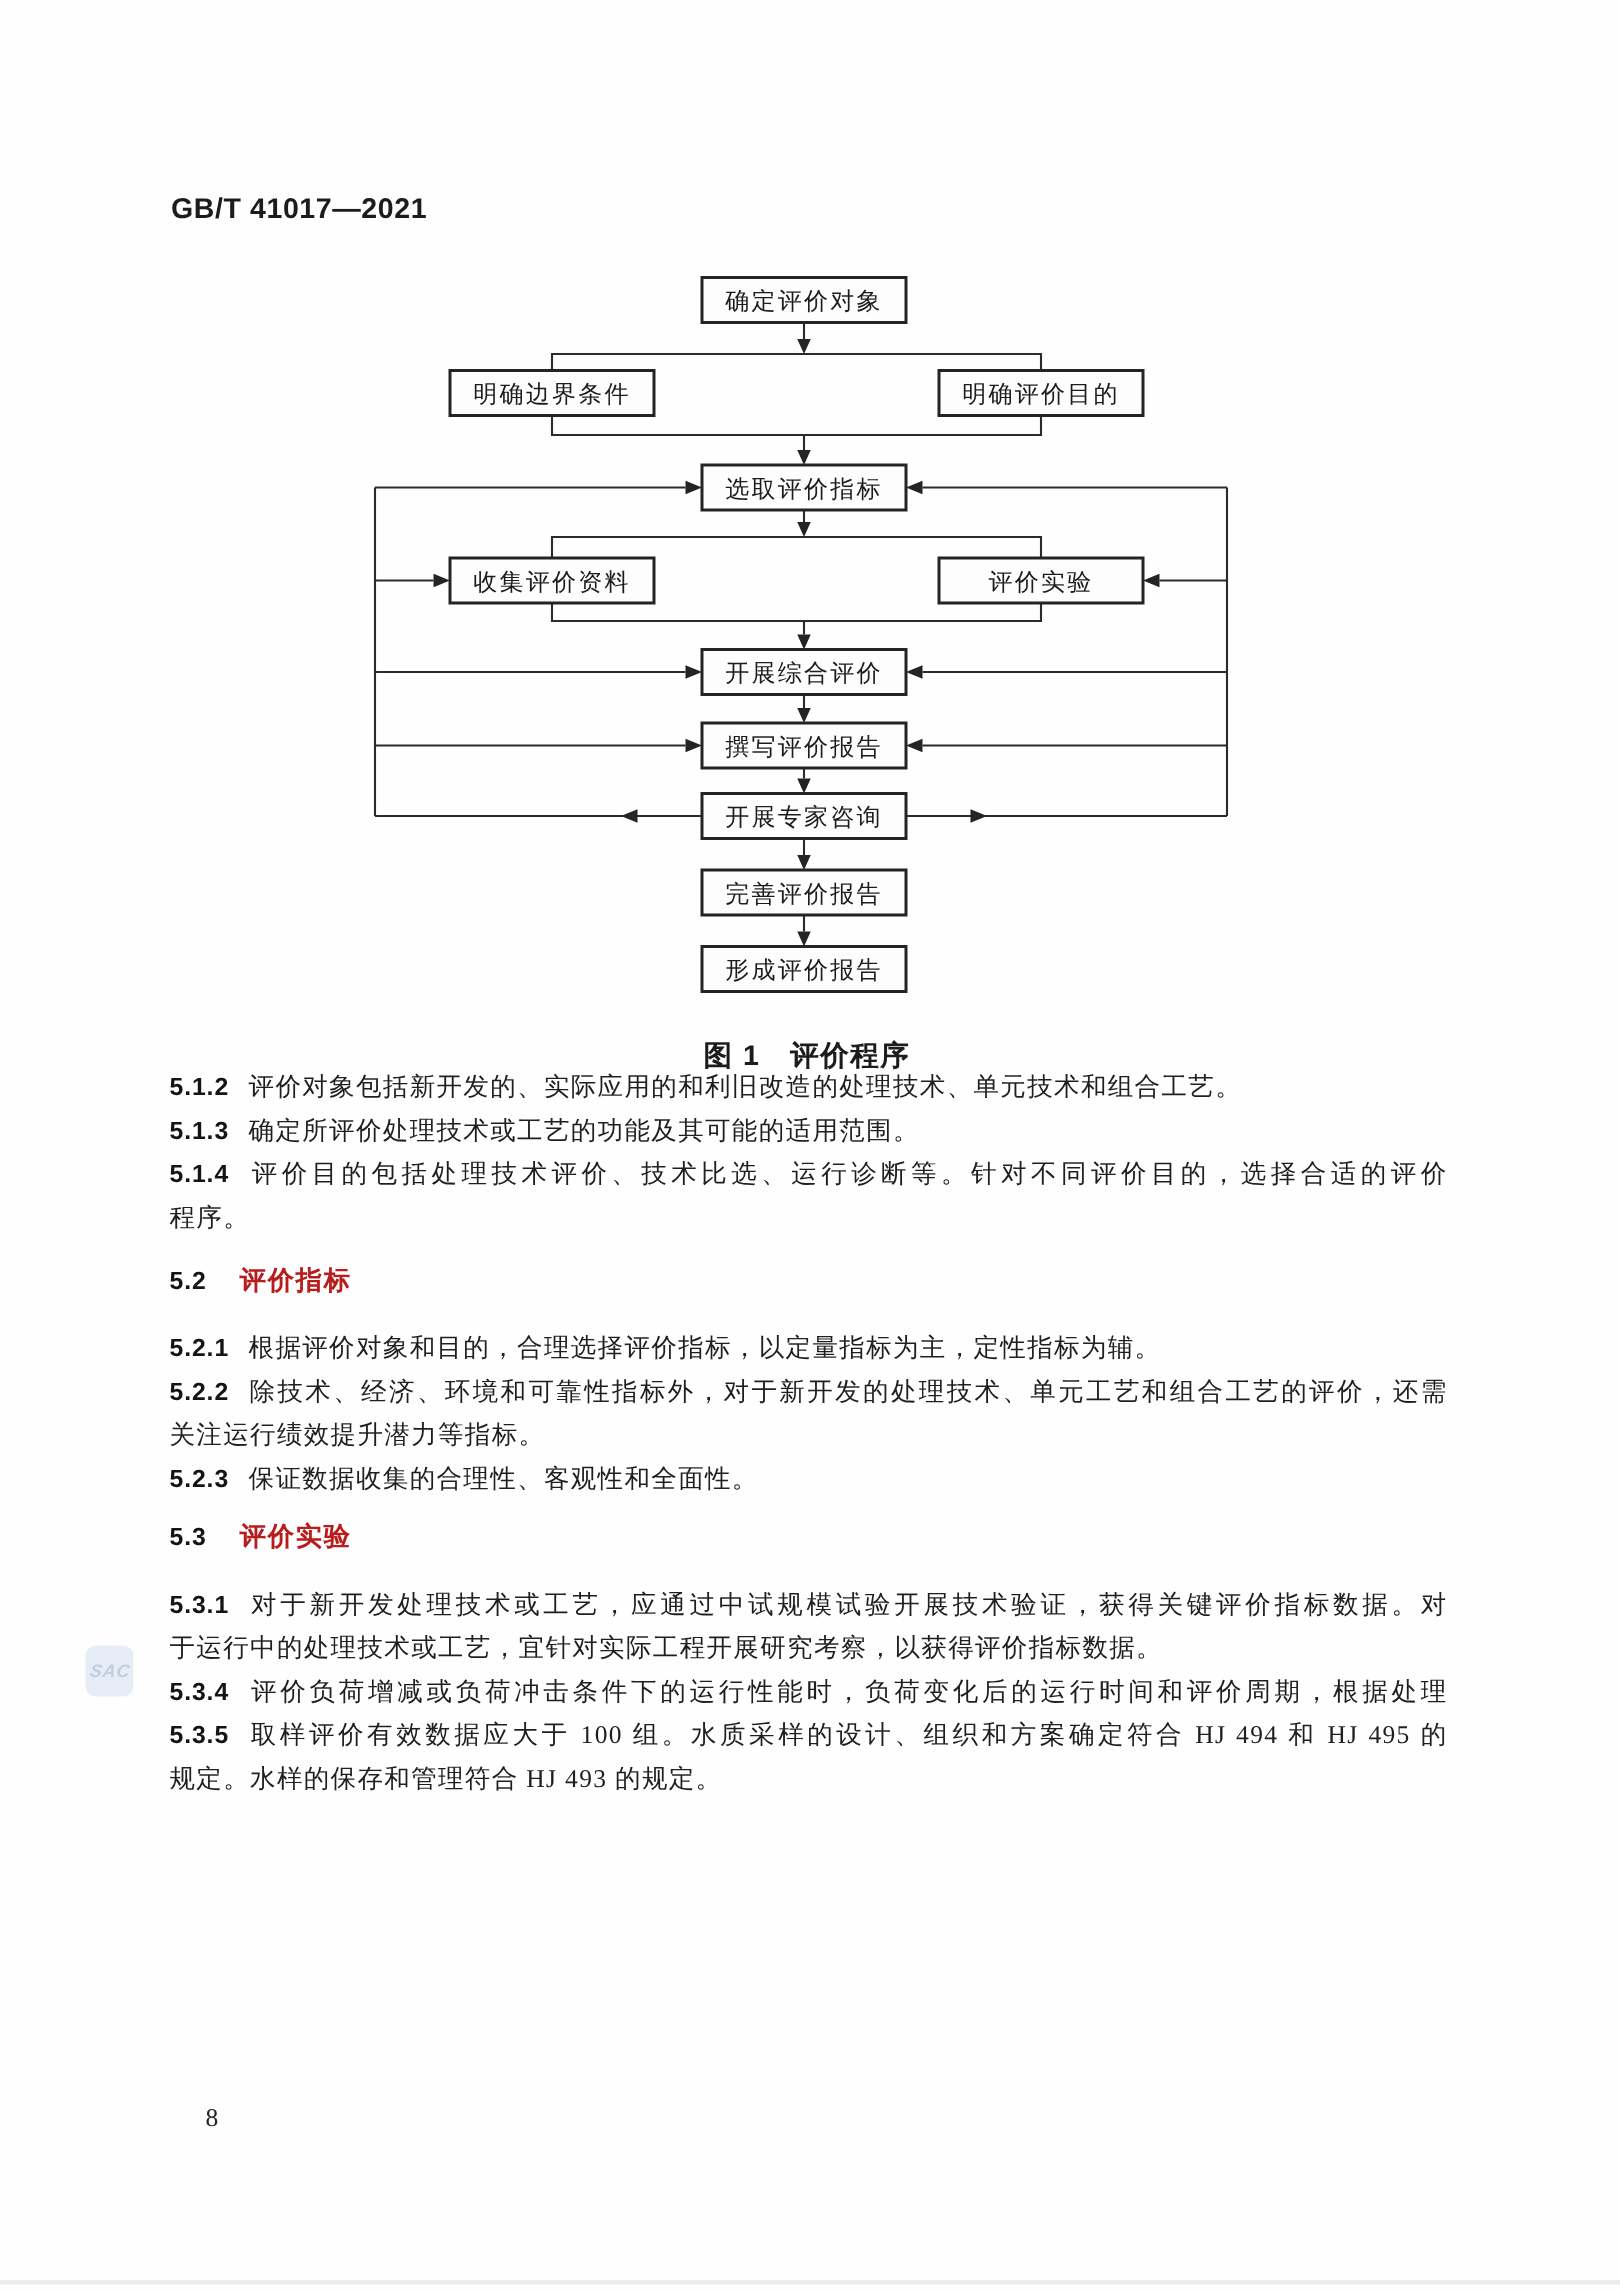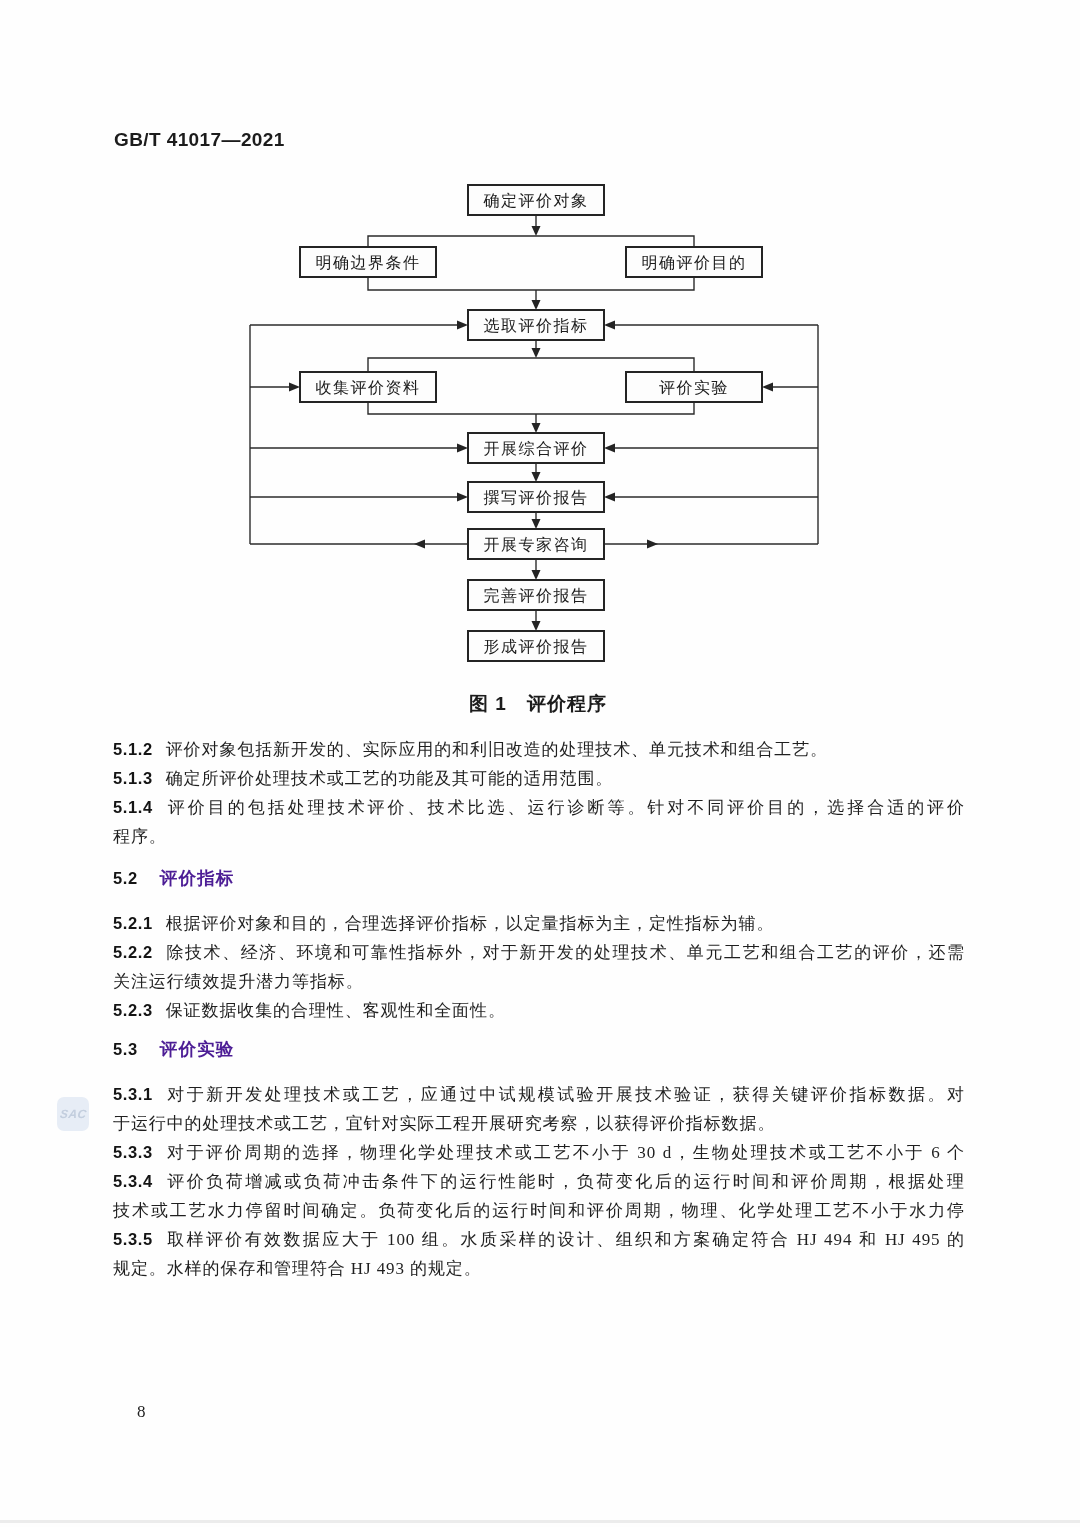--- a/index.html
+++ b/index.html
@@ -21,34 +21,34 @@
   .flowchart polygon { fill:#242424; stroke:none; }
   .flowchart text {
     font-family:"Liberation Serif","DejaVu Serif",serif;
     font-size:16px; letter-spacing:1.5px; fill:#1c1c1c; text-anchor:middle;
   }
   .fig-caption {
     position:absolute; left:0; top:691px; width:1076px; text-align:center;
     font-family:"Liberation Sans","DejaVu Sans",sans-serif;
     font-weight:700; font-size:19px; letter-spacing:1px; color:#1c1c1c;
   }
-  .body-text { position:absolute; left:113px; top:735px; width:852px; }
+  .body-text { position:absolute; left:113px; top:710px; width:852px; }
   .line {
     height:29px; line-height:29px; font-size:17px; letter-spacing:0.9px;
     color:#1f1f1f; overflow:hidden;
   }
   .line.fill { text-align:justify; text-align-last:justify; }
   .num {
     display:inline-block; font-family:"Liberation Sans","DejaVu Sans",sans-serif;
     font-weight:600; font-size:16.5px; letter-spacing:0.6px; margin-right:13px;
     color:#141414;
   }
   .heading { font-family:"Liberation Sans","DejaVu Sans",sans-serif; }
   .heading .num { margin-right:22px; font-weight:700; }
-  .htitle { font-weight:700; font-size:17.5px; letter-spacing:1.2px; color:#4c1d95; }
+  .htitle { font-weight:700; font-size:17.5px; letter-spacing:1.2px; color:#b91c1c; }
   .mt13 { margin-top:13px; } .mt16 { margin-top:16px; } .mt10 { margin-top:10px; }
   .page-number {
     position:absolute; left:137px; top:1402px; font-size:17px; color:#222;
     font-family:"Liberation Serif","DejaVu Serif",serif;
   }
   .watermark {
     position:absolute; left:57px; top:1097px; width:32px; height:34px;
     border-radius:7px; display:flex; align-items:center; justify-content:center;
   }
   .watermark span {
@@ -185,24 +185,22 @@
     <div class="line"><span>关注运行绩效提升潜力等指标。</span></div>
 
     <div class="line"><span class="num">5.2.3</span><span>保证数据收集的合理性、客观性和全面性。</span></div>
 
     <div class="line heading mt10"><span class="num">5.3</span><span class="htitle">评价实验</span></div>
 
     <div class="line fill mt16"><span class="num">5.3.1</span><span>对于新开发处理技术或工艺，应通过中试规模试验开展技术验证，获得关键评价指标数据。对</span></div>
     <div class="line"><span>于运行中的处理技术或工艺，宜针对实际工程开展研究考察，以获得评价指标数据。</span></div>
 
 
-    <div class="line fill"><span class="num">5.3.3</span><span>对于评价周期的选择，物理化学处理技术或工艺不小于 30 d，生物处理技术或工艺不小于 6 个</span></div>
 
     <div class="line fill"><span class="num">5.3.4</span><span>评价负荷增减或负荷冲击条件下的运行性能时，负荷变化后的运行时间和评价周期，根据处理</span></div>
-    <div class="line fill"><span>技术或工艺水力停留时间确定。负荷变化后的运行时间和评价周期，物理、化学处理工艺不小于水力停</span></div>
 
     <div class="line fill"><span class="num">5.3.5</span><span>取样评价有效数据应大于 100 组。水质采样的设计、组织和方案确定符合 HJ 494 和 HJ 495 的</span></div>
     <div class="line"><span>规定。水样的保存和管理符合 HJ 493 的规定。</span></div>
   </div>
 
   <div class="page-number">8</div>
 
   <div class="watermark" style="background: rgb(231, 237, 246);">
     <span style="color: rgb(195, 206, 222);">SAC</span>
   </div>

